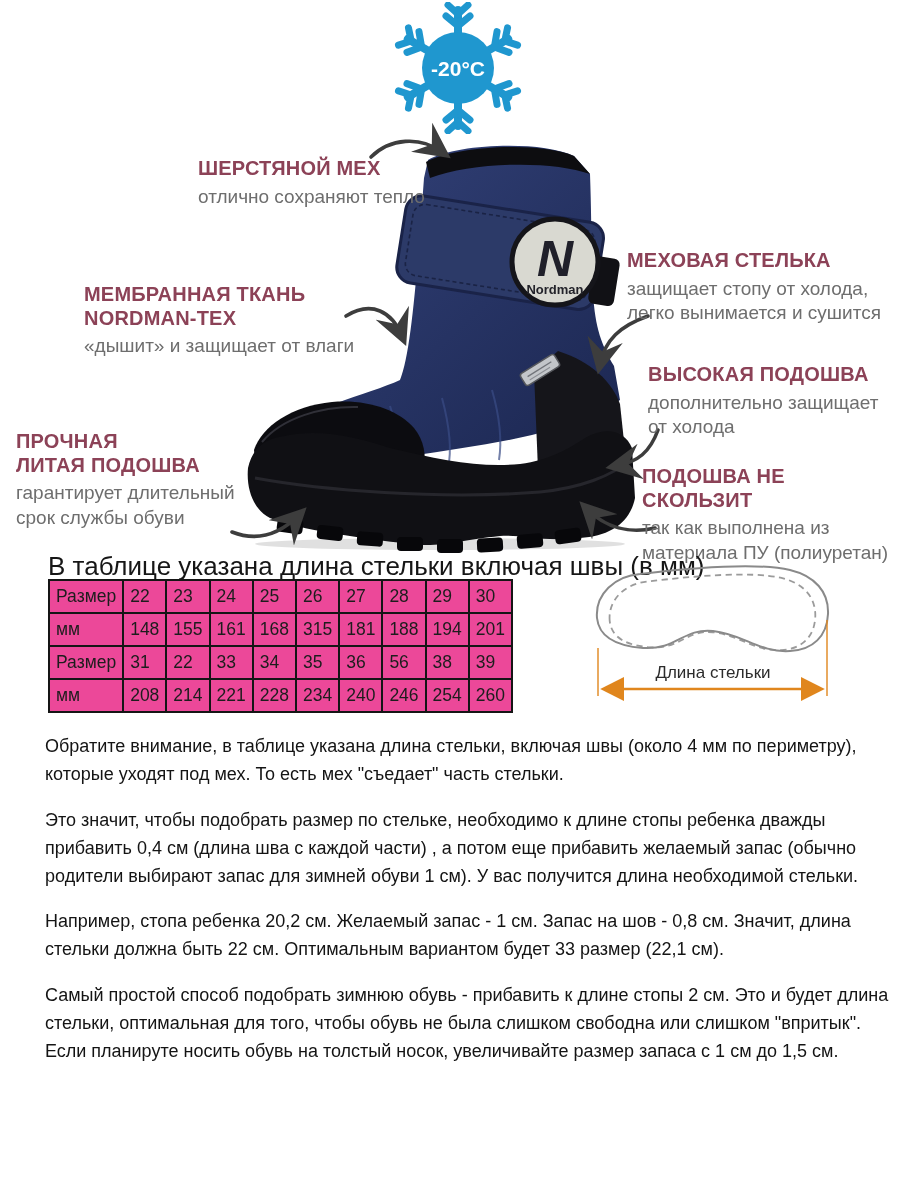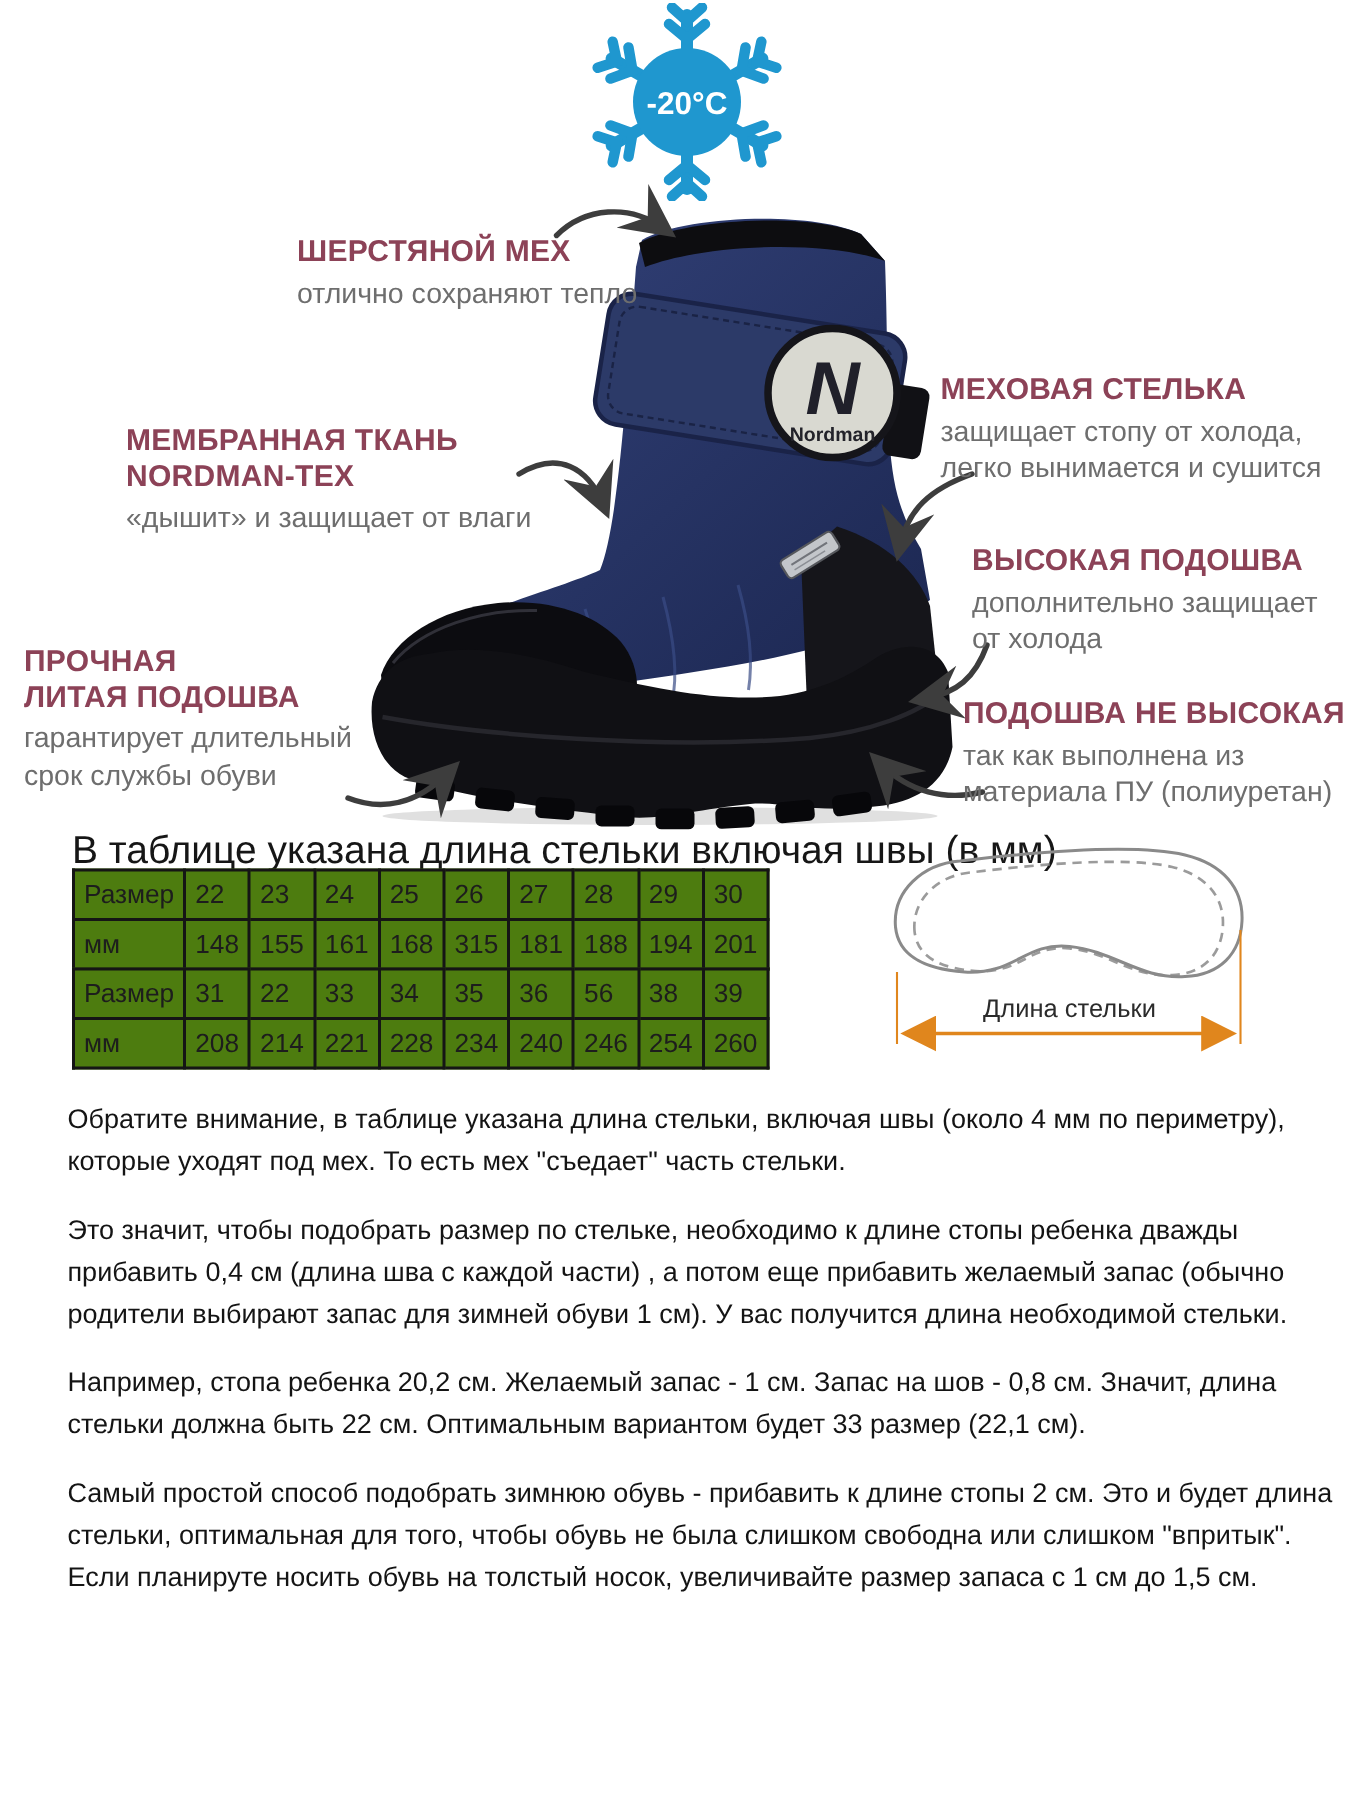--- a/index.html
+++ b/index.html
@@ -14,21 +14,21 @@
   .sf-stroke{stroke:var(--snowflake);}
   .sf-fill{fill:var(--snowflake);}
 
   #boot{position:absolute;left:240px;top:138px;z-index:1;}
   #arrows{position:absolute;left:0;top:0;z-index:4;pointer-events:none;}
   .callout-arrow{stroke:var(--arrow);stroke-width:3.6;fill:none;stroke-linecap:round;}
 
   
   #size-intro{position:absolute;left:48px;top:551px;font-size:26px;color:#161616;z-index:5;}
   #tables{position:absolute;left:48px;top:579px;z-index:5;}
-  .size-table{border-collapse:collapse;background:#4d7c0f;}
+  .size-table{border-collapse:collapse;background:#ec4899;}
   .size-table td{border:2px solid #151515;font-size:17.5px;color:#1d1d1d;
                  padding:5px 6px;text-align:left;vertical-align:middle;}
   .size-table td.lbl{width:60px;}
   .size-table.g0 td:not(.lbl){width:26px;}
   .size-table.g1 td:not(.lbl){width:29px;}
   .size-table.g1{margin-top:-2px;}
 
   
   #insole{position:absolute;left:585px;top:556px;z-index:5;}
   .insole-line{stroke:#8a8a8a;fill:none;}
@@ -184,21 +184,21 @@
     <h3>МЕХОВАЯ СТЕЛЬКА</h3>
     <p>защищает стопу от холода,
 легко вынимается и сушится</p>
   </div>
   <div class="feature" style="left:648px;top:363px;width:240px;">
     <h3>ВЫСОКАЯ ПОДОШВА</h3>
     <p>дополнительно защищает
 от холода</p>
   </div>
   <div class="feature" style="left:642px;top:465px;width:255px;">
-    <h3>ПОДОШВА НЕ ВЫСОКАЯ</h3>
+    <h3>ПОДОШВА НЕ СКОЛЬЗИТ</h3>
     <p>так как выполнена из
 материала ПУ (полиуретан)</p>
   </div>
 
   <div id="size-intro">В таблице указана длина стельки включая швы (в мм)</div>
   <div id="tables">
     <table class="size-table g0">
         <tbody>
           <tr>
             <td class="lbl">Размер</td>

